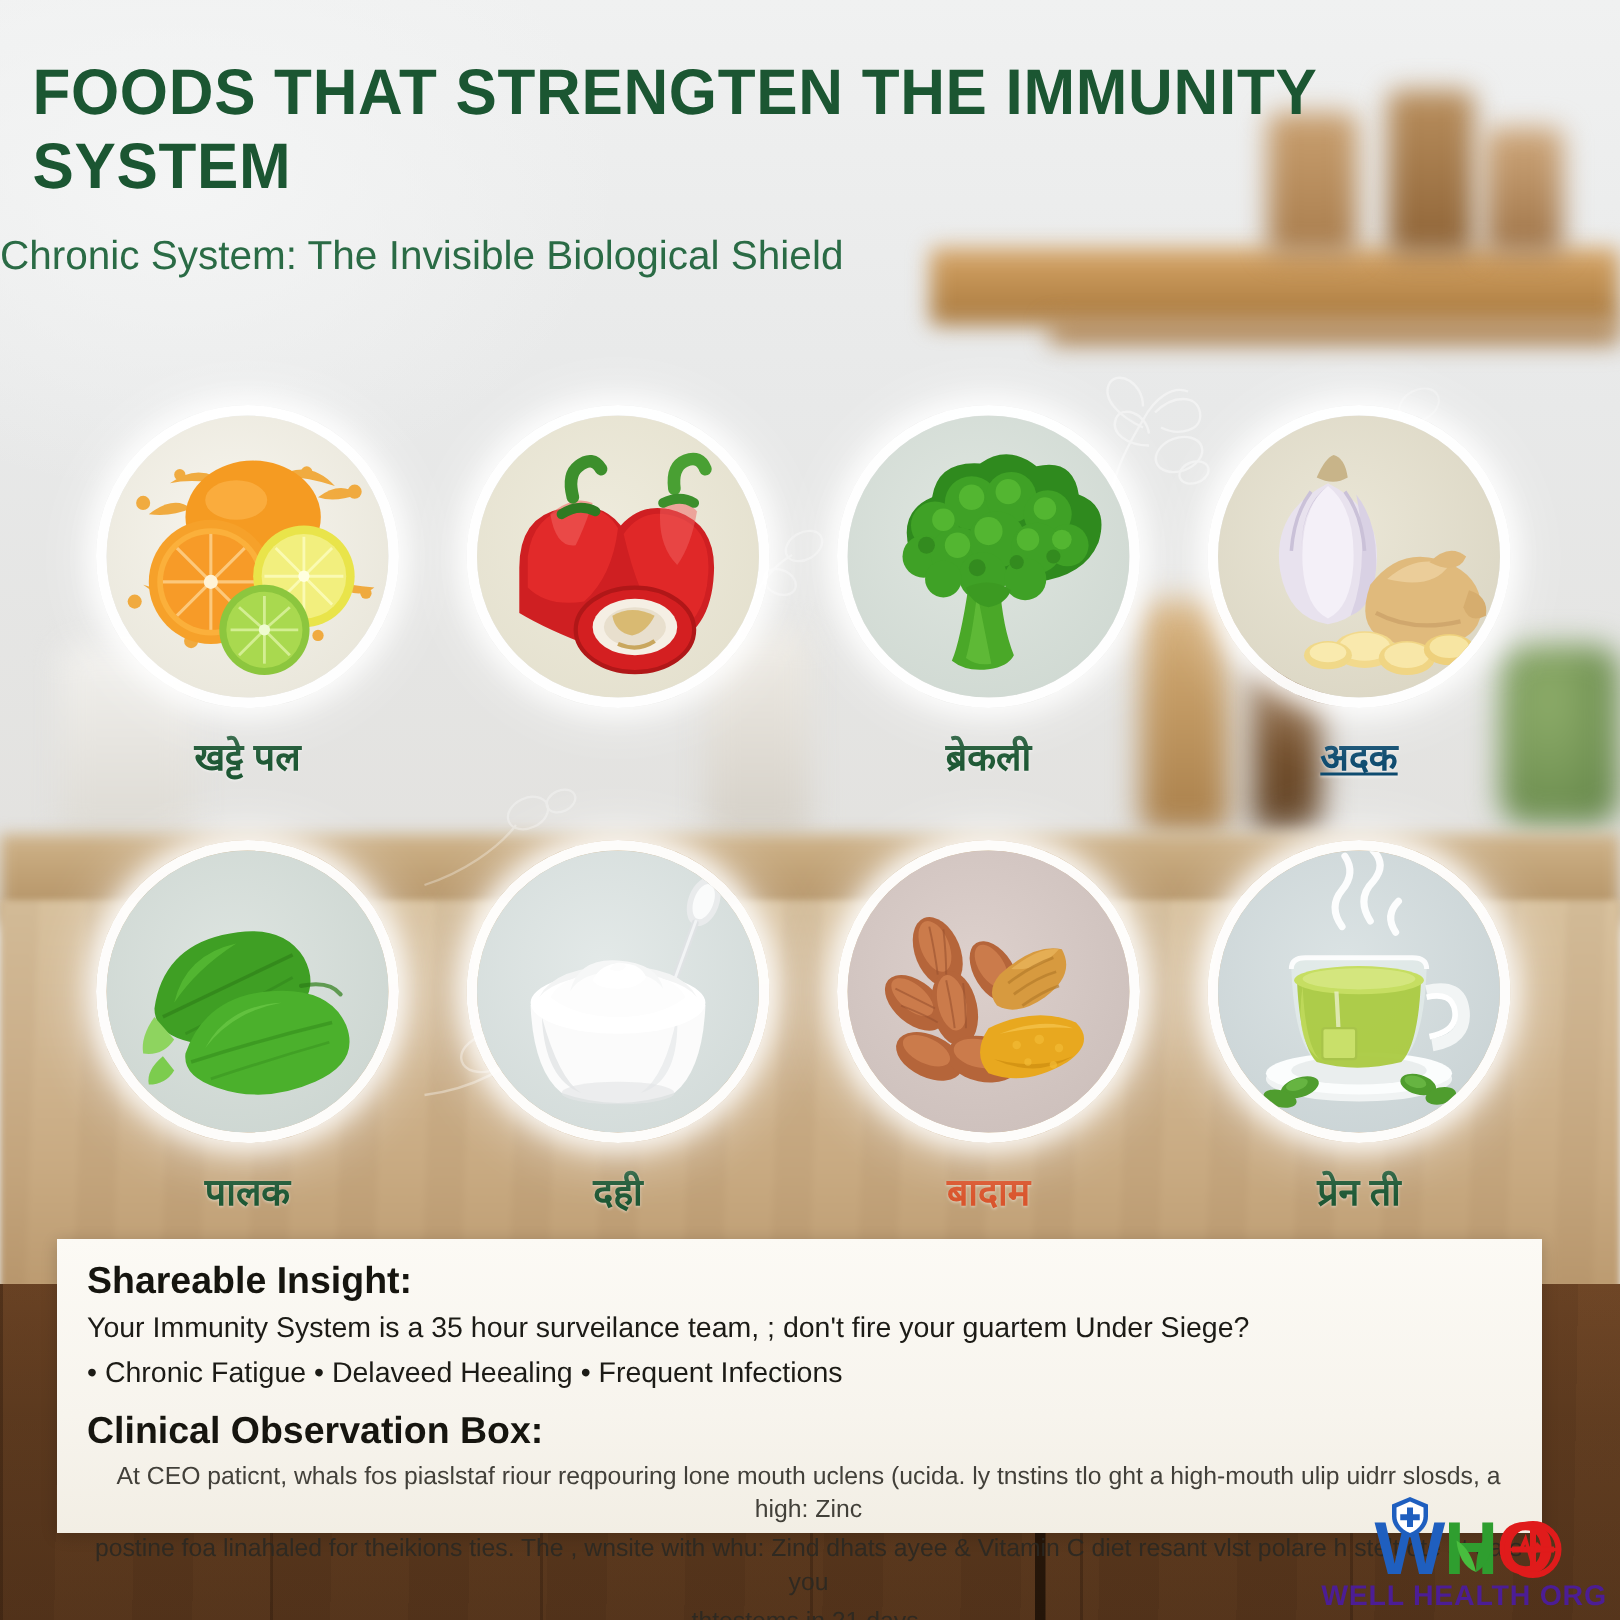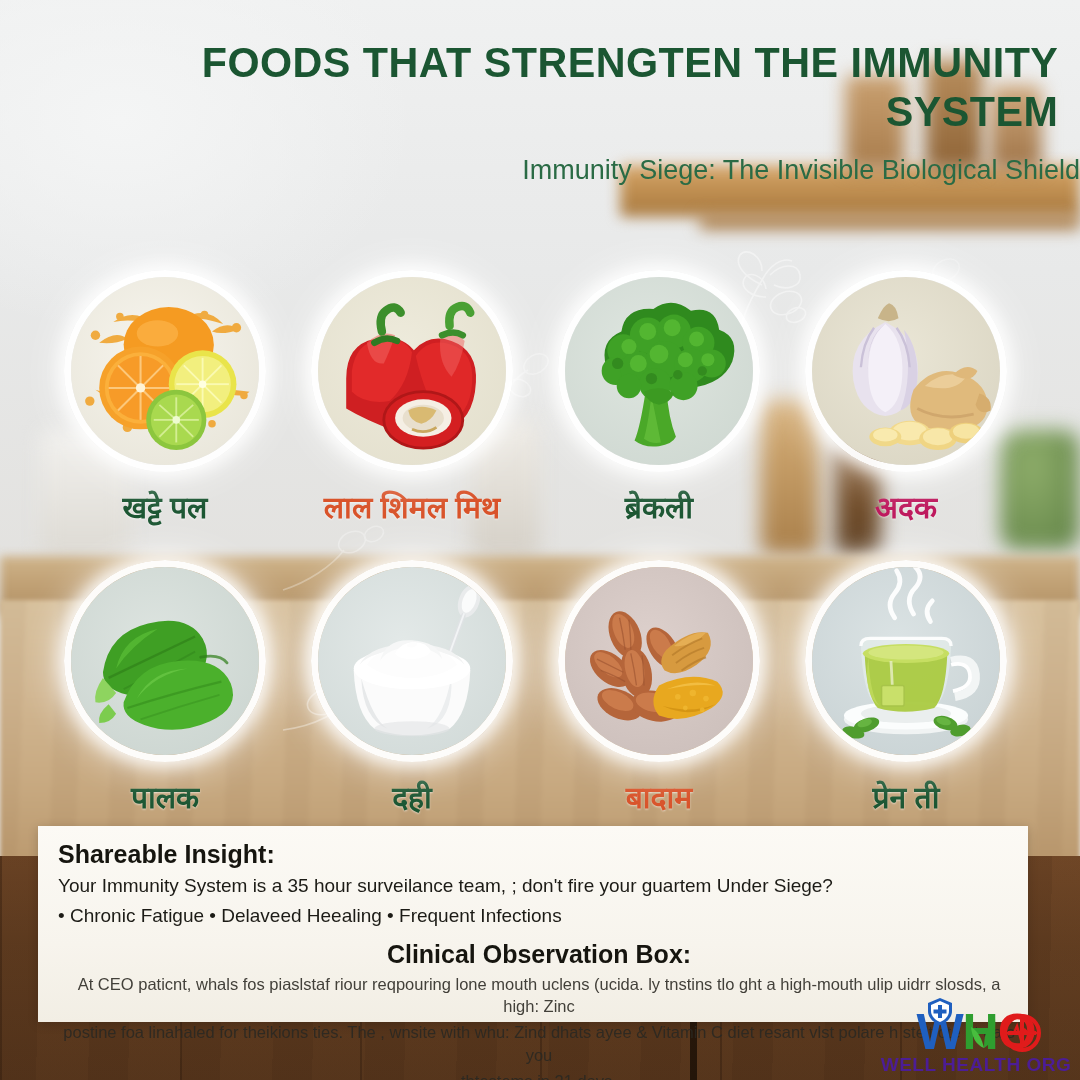--- a/index.html
+++ b/index.html
@@ -70,21 +70,21 @@
   }
   .bg-wood-dark:after{
     content:""; position:absolute; left:690px; top:0; width:7px; height:100%;
     background:linear-gradient(180deg,#2e1c0d,#241509);
   }
 
   
   .swirl { position:absolute; opacity:.55; pointer-events:none; }
 
   
-  .header { position:absolute; left:0; top:0; width:1080px; text-align:right; }
+  .header { position:absolute; left:0; top:0; width:1080px; text-align:left; }
   .title {
     margin-top:38px;
     font-size:43px; font-weight:bold; letter-spacing:.5px;
     color:#1b5632;
     font-family:"Liberation Sans", sans-serif;
     transform:scaleX(.96);
   }
   .subtitle {
     margin-top:19px;
     font-size:27px; color:#2a6b45; font-weight:400;
@@ -100,21 +100,21 @@
     border:7px solid rgba(255,255,255,.96);
     box-shadow:
       0 0 16px 5px rgba(255,255,255,.85),
       0 0 34px 12px rgba(255,255,255,.45),
       inset 0 0 12px rgba(255,255,255,.5);
     overflow:hidden;
     position:relative;
   }
   .circle .inner { position:absolute; inset:0; }
   .label {
-    margin-top:14px; font-size:30px; font-weight:bold;
+    margin-top:14px; font-size:25px; font-weight:bold;
     font-family:"Liberation Sans", sans-serif;
     text-shadow:0 1px 2px rgba(255,255,255,.55);
   }
 
   
   .art { position:absolute; inset:0; }
 
   
   .panel {
     position:absolute; left:38px; top:826px; width:990px; height:196px;
@@ -122,21 +122,21 @@
     box-shadow:0 2px 10px rgba(0,0,0,.18);
     padding:14px 8px 0 20px;
   }
   .panel h3 {
     font-size:25px; font-weight:bold; color:#16150f; letter-spacing:0px;
   }
   .panel p {
     font-size:19px; color:#1c1b16; margin-top:5px; line-height:1.25;
   }
   .panel .bullets { font-size:19px; margin-top:7px; color:#1c1b16; }
-  .panel h3.second { margin-top:13px;text-align:center; }
+  .panel h3.second { margin-top:13px; }
   .clinical {
     font-size:16.5px; color:#2a2822; line-height:1.35; margin-top:4px;
     opacity:.88;
     text-align:center;
   }
 
   
   .logo { position:absolute; right:6px; bottom:4px; width:196px; text-align:center; }
   .logo-word { font-size:50px; font-weight:bold; line-height:.95; letter-spacing:-1px; }
   .logo-w { color:#1f5fbf; }
@@ -209,21 +209,21 @@
     <g fill="none" stroke="#ffffff" stroke-width="1.4" opacity=".45">
       <path d="M20 110 C28 76 44 52 60 38"></path>
       <ellipse cx="66" cy="30" rx="14" ry="10" transform="rotate(-28 66 30)"></ellipse>
       <ellipse cx="44" cy="58" rx="12" ry="8" transform="rotate(22 44 58)"></ellipse>
     </g>
   </svg>
 </div>
 
 <div class="header">
   <div class="title">FOODS THAT STRENGTEN THE IMMUNITY SYSTEM</div>
-  <div class="subtitle">Immunity Siege: The Invisible Biological Shield</div>
+  <div class="subtitle">Chronic System: The Invisible Biological Shield</div>
 </div>
 
 <div class="grid">
 
   <div class="row">
 
     <div class="cell" style="left:45px;">
       <div class="circle">
         <div class="inner" style="background:radial-gradient(circle at 45% 40%,#f7f5ee,#e6e3d6);"></div>
         <svg class="art" viewBox="0 0 200 200">
@@ -304,21 +304,20 @@
           <path d="M60 70 q12-8 24-2" fill="none" stroke="#2f7a22" stroke-width="7" stroke-linecap="round"></path>
           <path d="M132 62 q12-6 22 0" fill="none" stroke="#3c8f2c" stroke-width="7" stroke-linecap="round"></path>
           <ellipse cx="112" cy="152" rx="42" ry="30" fill="#d41f21"></ellipse>
           <ellipse cx="112" cy="150" rx="30" ry="20" fill="#f5efe4"></ellipse>
           <ellipse cx="112" cy="150" rx="22" ry="14" fill="#e8dfcd"></ellipse>
           <path d="M96 142 q14-8 30 0 q-6 12-16 14 q-12-2-14-14z" fill="#d9ba72"></path>
           <path d="M100 162 q14 6 26-2" fill="none" stroke="#c9a75e" stroke-width="3"></path>
           <ellipse cx="112" cy="152" rx="42" ry="30" fill="none" stroke="#b01718" stroke-width="3"></ellipse>
         </svg>
       </div>
-      <div class="label" style="color:#d9532a;">लाल शिमल मिथ</div>
     </div>
 
     <div class="cell" style="left:539px;">
       <div class="circle">
         <div class="inner" style="background:radial-gradient(circle at 45% 40%,#dfe6e0,#ccd6cf);"></div>
         <svg class="art" viewBox="0 0 200 200">
           <path d="M86 120 q-6 40-12 54 q10 8 26 6 q14-2 18-10 q-8-20-10-50z" fill="#4aa828"></path>
           <path d="M92 126 q-4 32-8 46 q8 6 18 4" fill="#67c13c" opacity=".7"></path>
           <path d="M44 96 q-8-28 16-38 q4-26 34-24 q20-14 40 2 q26-6 30 20 q22 8 14 34 q-10 24-44 28 q-40 6-64-6 q-22-6-26-16z" fill="#2f8a1e"></path>
           <g fill="#3fa126">
@@ -376,21 +375,21 @@
           <ellipse cx="104" cy="166" rx="22" ry="13" fill="#f2d98c"></ellipse>
           <ellipse cx="104" cy="164" rx="18" ry="10" fill="#f9e9ad"></ellipse>
           <ellipse cx="134" cy="172" rx="20" ry="12" fill="#f0d584"></ellipse>
           <ellipse cx="134" cy="170" rx="16" ry="9" fill="#f8e7a8"></ellipse>
           <ellipse cx="164" cy="166" rx="18" ry="11" fill="#eed07c"></ellipse>
           <ellipse cx="164" cy="164" rx="14" ry="8" fill="#f7e5a2"></ellipse>
           <ellipse cx="78" cy="170" rx="17" ry="10" fill="#f0d888"></ellipse>
           <ellipse cx="78" cy="168" rx="13" ry="7" fill="#f9eaae"></ellipse>
         </svg>
       </div>
-      <div class="label" style="color:#be185d;">अदक</div>
+      <div class="label" style="color:#0c4a6e;text-decoration:underline;">अदक</div>
     </div>
   </div>
 
   <div class="row">
 
     <div class="cell" style="left:45px;">
       <div class="circle">
         <div class="inner" style="background:radial-gradient(circle at 45% 40%,#dde4e0,#c9d3ce);"></div>
         <svg class="art" viewBox="0 0 200 200">
           <path d="M34 112 q6-42 48-52 q42-10 58 16 q14 26-14 46 q-32 22-66 14 q-26-6-26-24z" fill="#3f9f24"></path>

